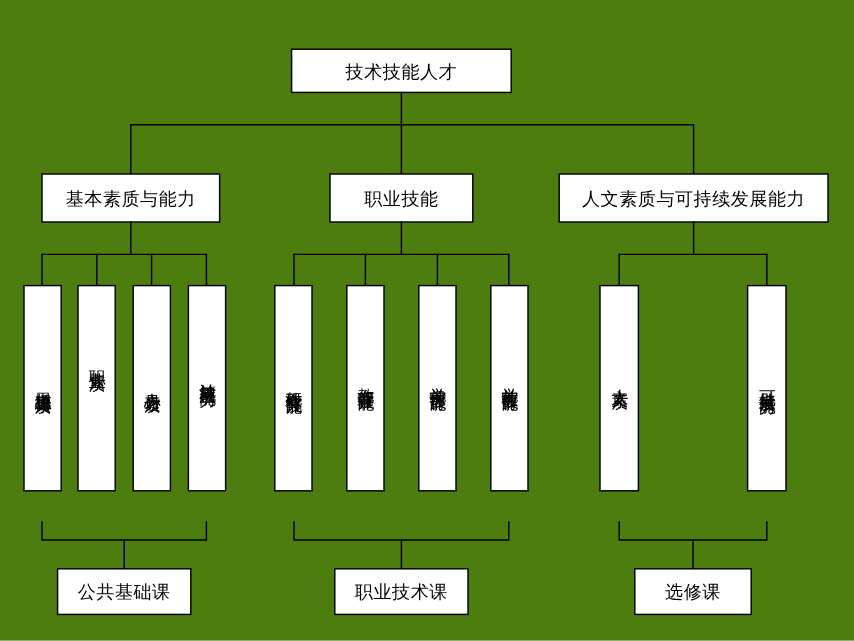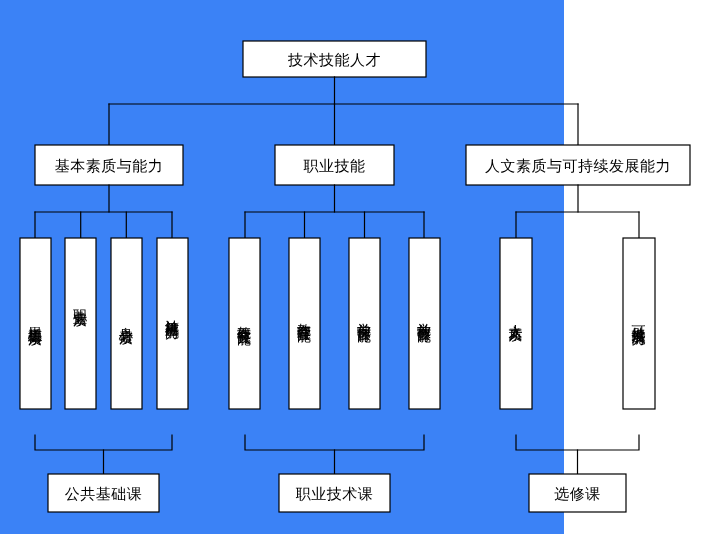--- a/index.html
+++ b/index.html
@@ -8,23 +8,23 @@
     background: #ffffff;
   }
   body {
     width: 712px;
     height: 534px;
     font-family: "DejaVu Sans", sans-serif;
     overflow: hidden;
   }
   #diagram-root {
     position: relative;
-    width: 564px;
+    width: 712px;
     height: 534px;
-    background: #3b82f6;
+    background: #4d7c0f;
   }
   svg#chart-svg {
     position: absolute;
     left: 0;
     top: 0;
     width: 712px;
     height: 534px;
     display: block;
   }
   .node-box {

